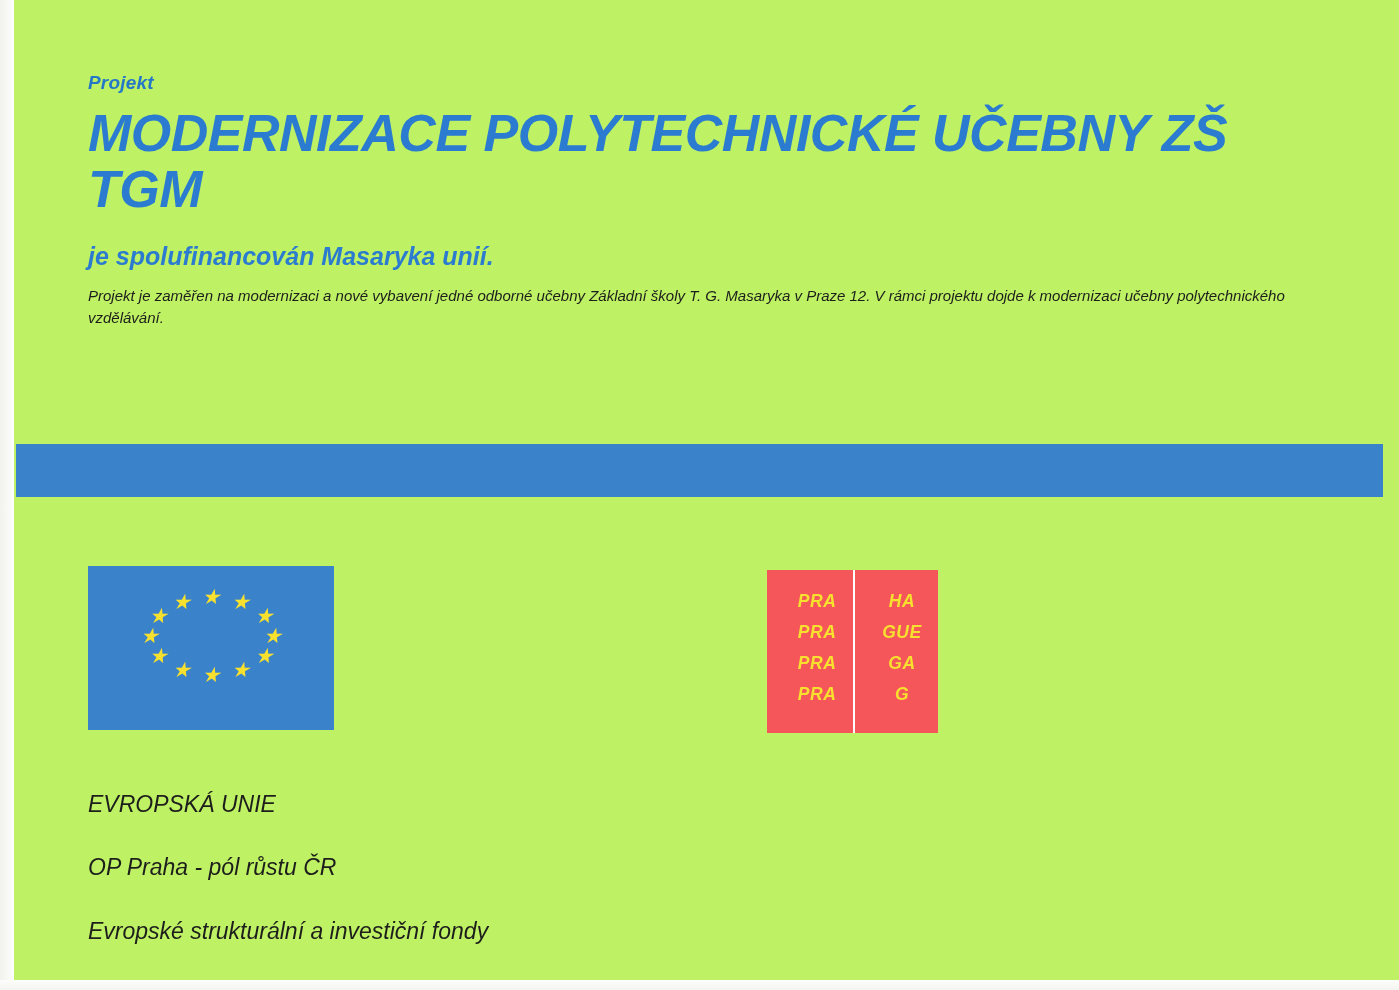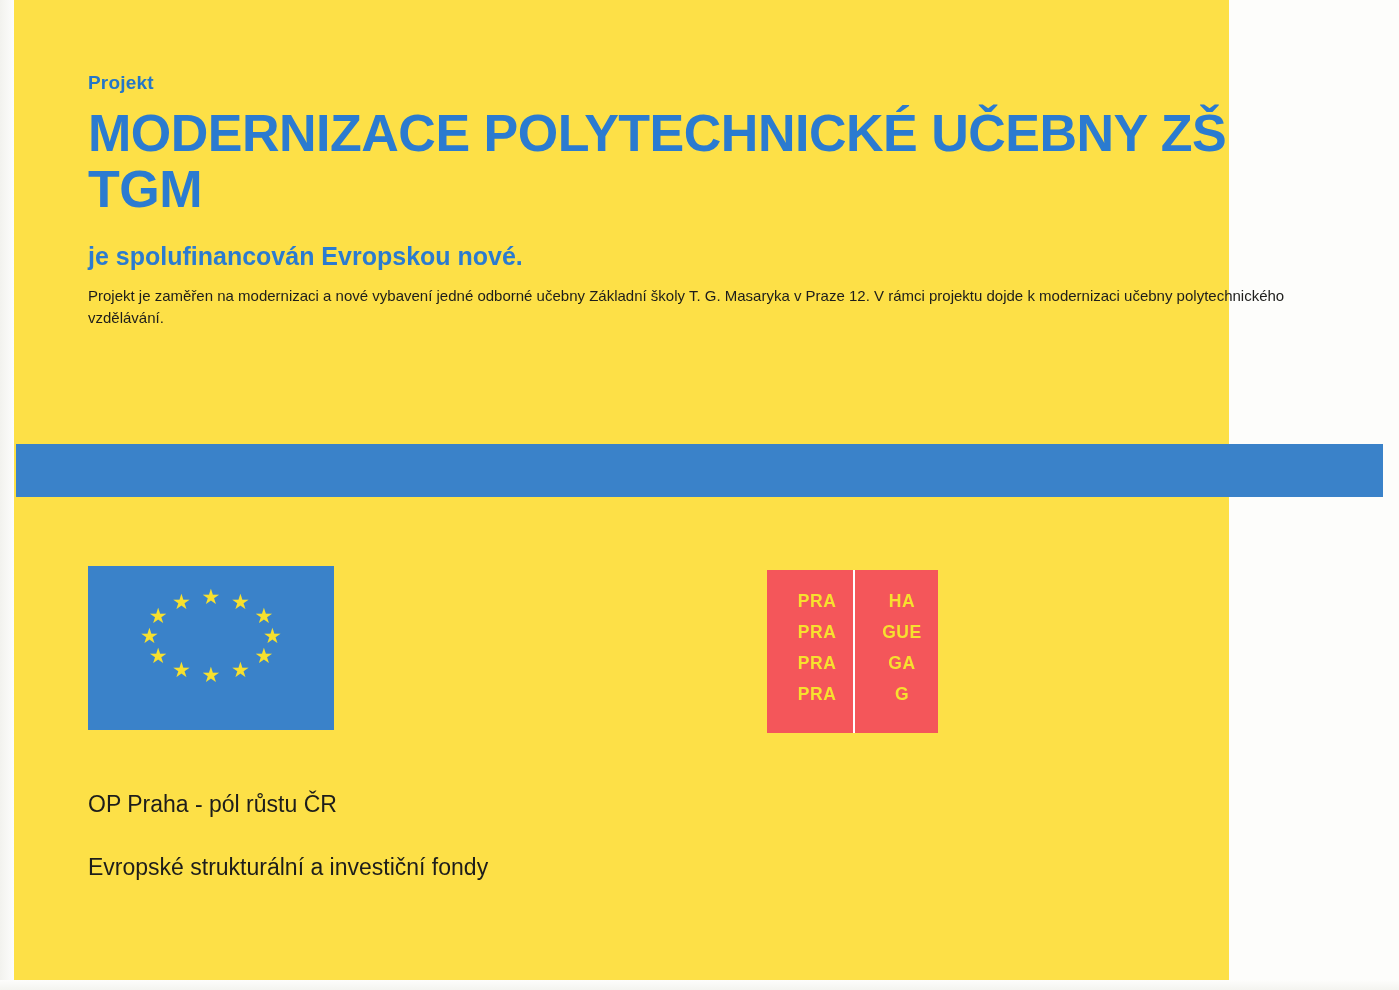--- a/index.html
+++ b/index.html
@@ -10,23 +10,24 @@
     width: 1399px;
     height: 990px;
     background: #fdfdfb;
     font-family: "Liberation Sans", sans-serif;
     color: #1a1a1a;
     overflow: hidden;
     position: relative;
   }
   .page {
     position: relative;
-    width: 1229px;
+    width: 1399px;
     height: 990px;
-    background: #fde047;
+    background: #bef264;
+    font-style: italic;
   }
 
   
   .content {
     position: absolute;
     left: 88px;
     top: 72px;
     width: 1240px;
   }
   .kicker {
@@ -168,21 +169,21 @@
 </head>
 <body>
 
 <div class="page">
 
   <div class="scan-edge-left"></div>
 
   <div class="content">
     <p class="kicker">Projekt</p>
     <h1 class="headline">MODERNIZACE POLYTECHNICKÉ UČEBNY ZŠ TGM</h1>
-    <p class="subhead">je spolufinancován Evropskou nové.</p>
+    <p class="subhead">je spolufinancován Masaryka unií.</p>
     <p class="body-text">Projekt je zaměřen na modernizaci a nové vybavení jedné odborné učebny Základní školy T. G. Masaryka v Praze 12. V rámci projektu dojde k modernizaci učebny polytechnického vzdělávání.</p>
   </div>
 
   <div class="bar"></div>
 
   <div class="logos">
 
     <div class="eu-block">
       <div class="eu-flag">
         <div class="eu-star" style="left:50%;  top:18%;">
@@ -216,20 +217,21 @@
             <span>★</span>
           </div>
         <div class="eu-star" style="left:28.5%;top:30%;">
             <span>★</span>
           </div>
         <div class="eu-star" style="left:38%;  top:21.5%;">
             <span>★</span>
           </div>
       </div>
       <div class="eu-caption">
+        <span class="line1">EVROPSKÁ UNIE</span>
         <span class="line1">OP Praha - pól růstu ČR</span>
         <span class="line1">Evropské strukturální a investiční fondy</span>
       </div>
     </div>
 
     <div class="praha-block">
       <div class="praha-logo">
         <div class="praha-col">
           <div>PRA</div>
           <div>PRA</div>

